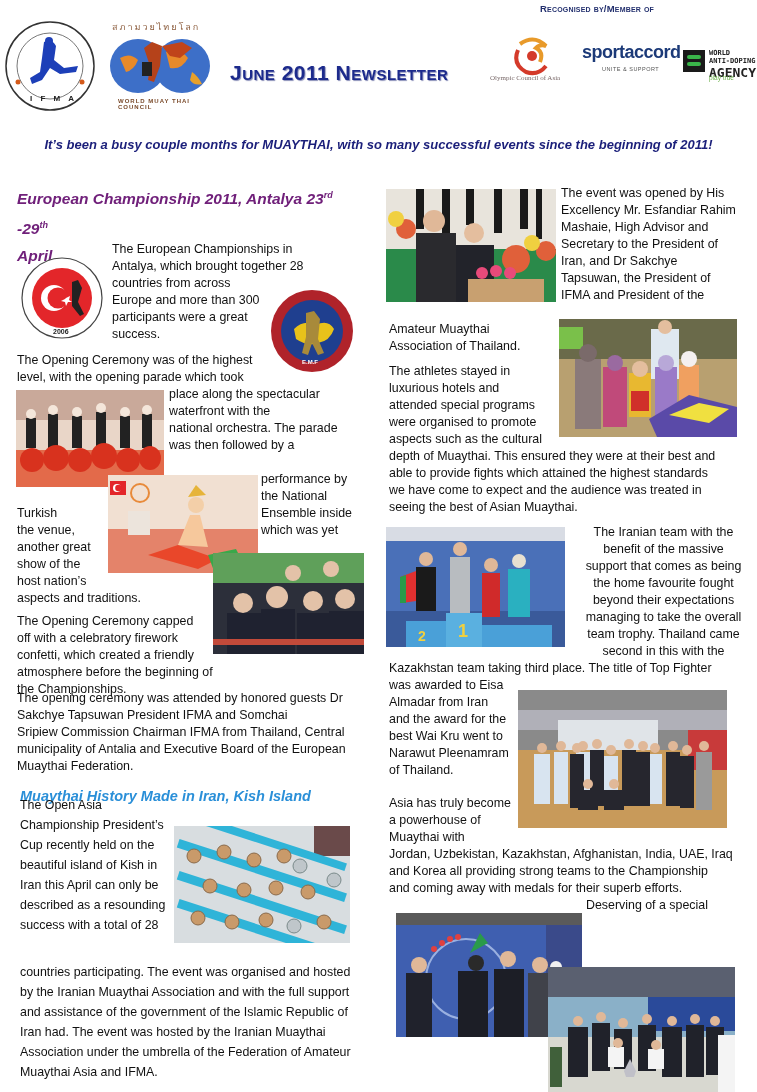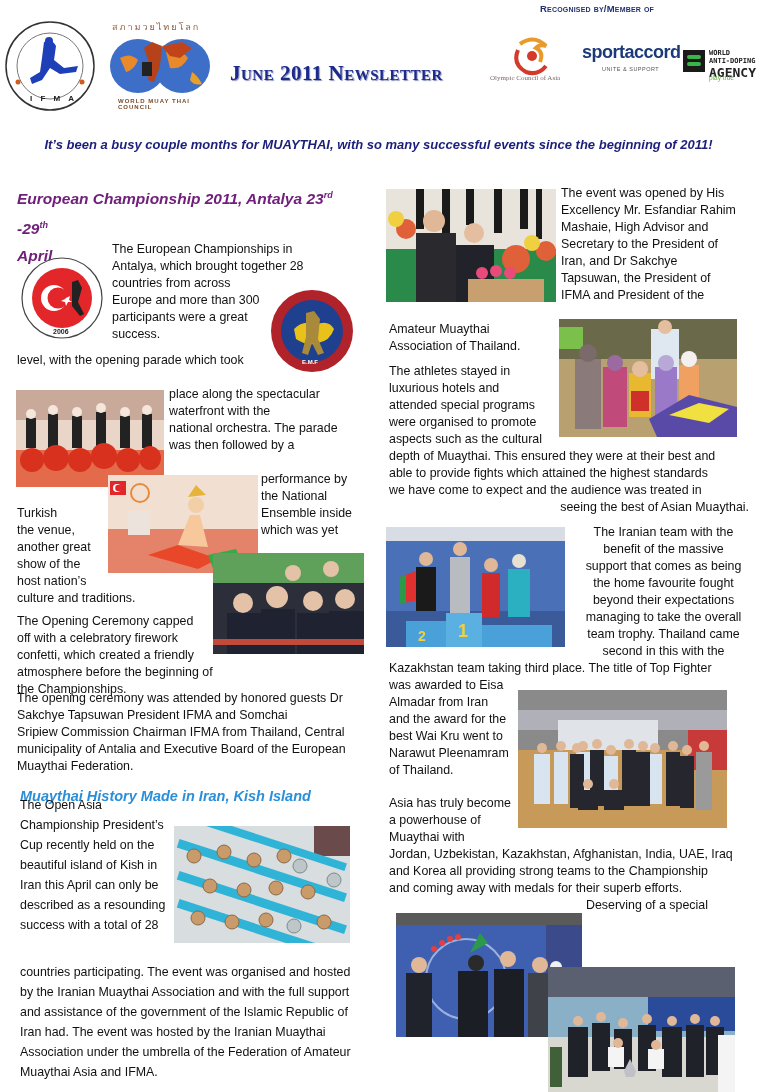--- a/index.html
+++ b/index.html
@@ -5,21 +5,21 @@
   html, body { margin: 0; padding: 0; background: #ffffff; }
   body { width: 757px; height: 1092px; position: relative; overflow: hidden;
          font-family: "Liberation Sans", sans-serif; color: #111; }
   .abs { position: absolute; }
   .txt { font-family: "Liberation Sans", sans-serif; font-size: 12.4px; line-height: 17px; color: #111; }
   .txt p { margin: 0; }
   
   .recognised { left: 540px; top: 3px; font-size: 9.5px; font-weight: bold; color: #23306e;
                 font-variant: small-caps; letter-spacing: 0.2px; }
   .newsletter-title { left: 230px; top: 61px; font-size: 21px; font-weight: bold; color: #1c2a8c;
-                      font-variant: small-caps; letter-spacing: 0.5px; text-shadow: 1px 1px 1px #8a8fb8; font-family: Liberation Serif, serif; }
+                      font-variant: small-caps; letter-spacing: 0.5px; text-shadow: 1px 1px 1px #8a8fb8; }
   .intro { left: 20px; top: 134px; width: 717px; text-align: center; font-size: 13px; font-weight: bold;
            font-style: italic; color: #1b1f7a; line-height: 21px; }
   .h-euro { left: 17px; top: 182px; width: 350px; font-size: 15.5px; font-weight: bold; font-style: italic;
             color: #70207a; line-height: 27px; }
   .h-euro sup { font-size: 9px; }
   .h-iran { left: 20px; top: 788px; font-size: 14.5px; font-weight: bold; font-style: italic; color: #2a8fd8; }
   .photo { overflow: hidden; }
   .photo svg { display: block; }
   .ocalabel { font-size: 7px; color: #7a6a6a; font-family: "Liberation Serif", serif; }
 </style>
@@ -114,20 +114,21 @@
   <svg width="84" height="84" viewBox="0 0 84 84">
     <circle cx="42" cy="42" r="41" fill="#b0232a"></circle>
     <circle cx="42" cy="42" r="31" fill="#1f3f8f"></circle>
     <path d="M24 40 q10 -10 22 -4 q12 -6 18 4 q-4 12 -16 14 q-10 4 -22 -4 z" fill="#e8c21a"></path>
     <path d="M36 24 l8 -2 l6 8 l-2 20 l6 14 l-6 2 l-6 -12 l-4 12 l-6 -2 l4 -16 z" fill="#a88a3a"></path>
   </svg>
   <span class="abs" style="left:32px;top:70px;font-size:6px;font-weight:bold;color:#fff;">E.M.F</span>
 </div>
 
 <div class="abs txt" style="left:17px;top:352px;width:260px;">
+  <p>The Opening Ceremony was of the highest</p>
   <p>level, with the opening parade which took</p>
 </div>
 
 <div class="abs photo" style="left:16px;top:390px;width:148px;height:97px;">
   <svg width="148" height="97" viewBox="0 0 148 97">
     <rect width="148" height="97" fill="#e9d6c8"></rect>
     <rect y="0" width="148" height="30" fill="#c9a99a"></rect>
     <rect y="60" width="148" height="37" fill="#e36a4a"></rect>
     <g fill="#222">
       <rect x="10" y="28" width="10" height="30"></rect>
@@ -186,21 +187,21 @@
   <p>Ensemble inside</p>
   <p>which was yet</p>
 </div>
 
 <div class="abs txt" style="left:17px;top:505px;width:140px;">
   <p>Turkish</p>
   <p>the venue,</p>
   <p>another great</p>
   <p>show of the</p>
   <p>host nation’s</p>
-  <p>culture and traditions.</p>
+  <p>aspects and traditions.</p>
 </div>
 
 <div class="abs photo" style="left:213px;top:553px;width:151px;height:101px;">
   <svg width="151" height="101" viewBox="0 0 151 101">
     <rect width="151" height="101" fill="#4a5a3a"></rect>
     <rect width="151" height="30" fill="#5fa05a"></rect>
     <rect y="30" width="151" height="71" fill="#2c2f3a"></rect>
     <g fill="#e3c2a8">
       <circle cx="30" cy="50" r="10"></circle>
         <circle cx="64" cy="44" r="11"></circle>
@@ -361,21 +362,21 @@
 
 <div class="abs txt" style="left:389px;top:363px;width:170px;">
   <p>The athletes stayed in</p>
   <p>luxurious hotels and</p>
   <p>attended special programs</p>
   <p>were organised to promote</p>
   <p>aspects such as the cultural</p>
   <p style="width:360px;">depth of Muaythai. This ensured they were at their best and</p>
   <p style="width:360px;">able to provide fights which attained the highest standards</p>
   <p style="width:360px;">we have come to expect and the audience was treated in</p>
-  <p style="width:360px;text-align:right;">seeing the best of Asian Muaythai.</p>
+  <p style="width:360px;">seeing the best of Asian Muaythai.</p>
 </div>
 
 <div class="abs photo" style="left:386px;top:527px;width:179px;height:120px;">
   <svg width="179" height="120" viewBox="0 0 179 120">
     <rect width="179" height="120" fill="#3a5a9a"></rect>
     <rect width="179" height="14" fill="#d8dce4"></rect>
     <rect x="0" y="14" width="179" height="70" fill="#4a70b8"></rect>
     <rect x="30" y="40" width="20" height="44" fill="#1a1a1a"></rect>
     <circle cx="40" cy="32" r="7" fill="#e0b898"></circle>
     <path d="M14 50 l16 -6 l0 30 l-14 2 z" fill="#e03030"></path>

